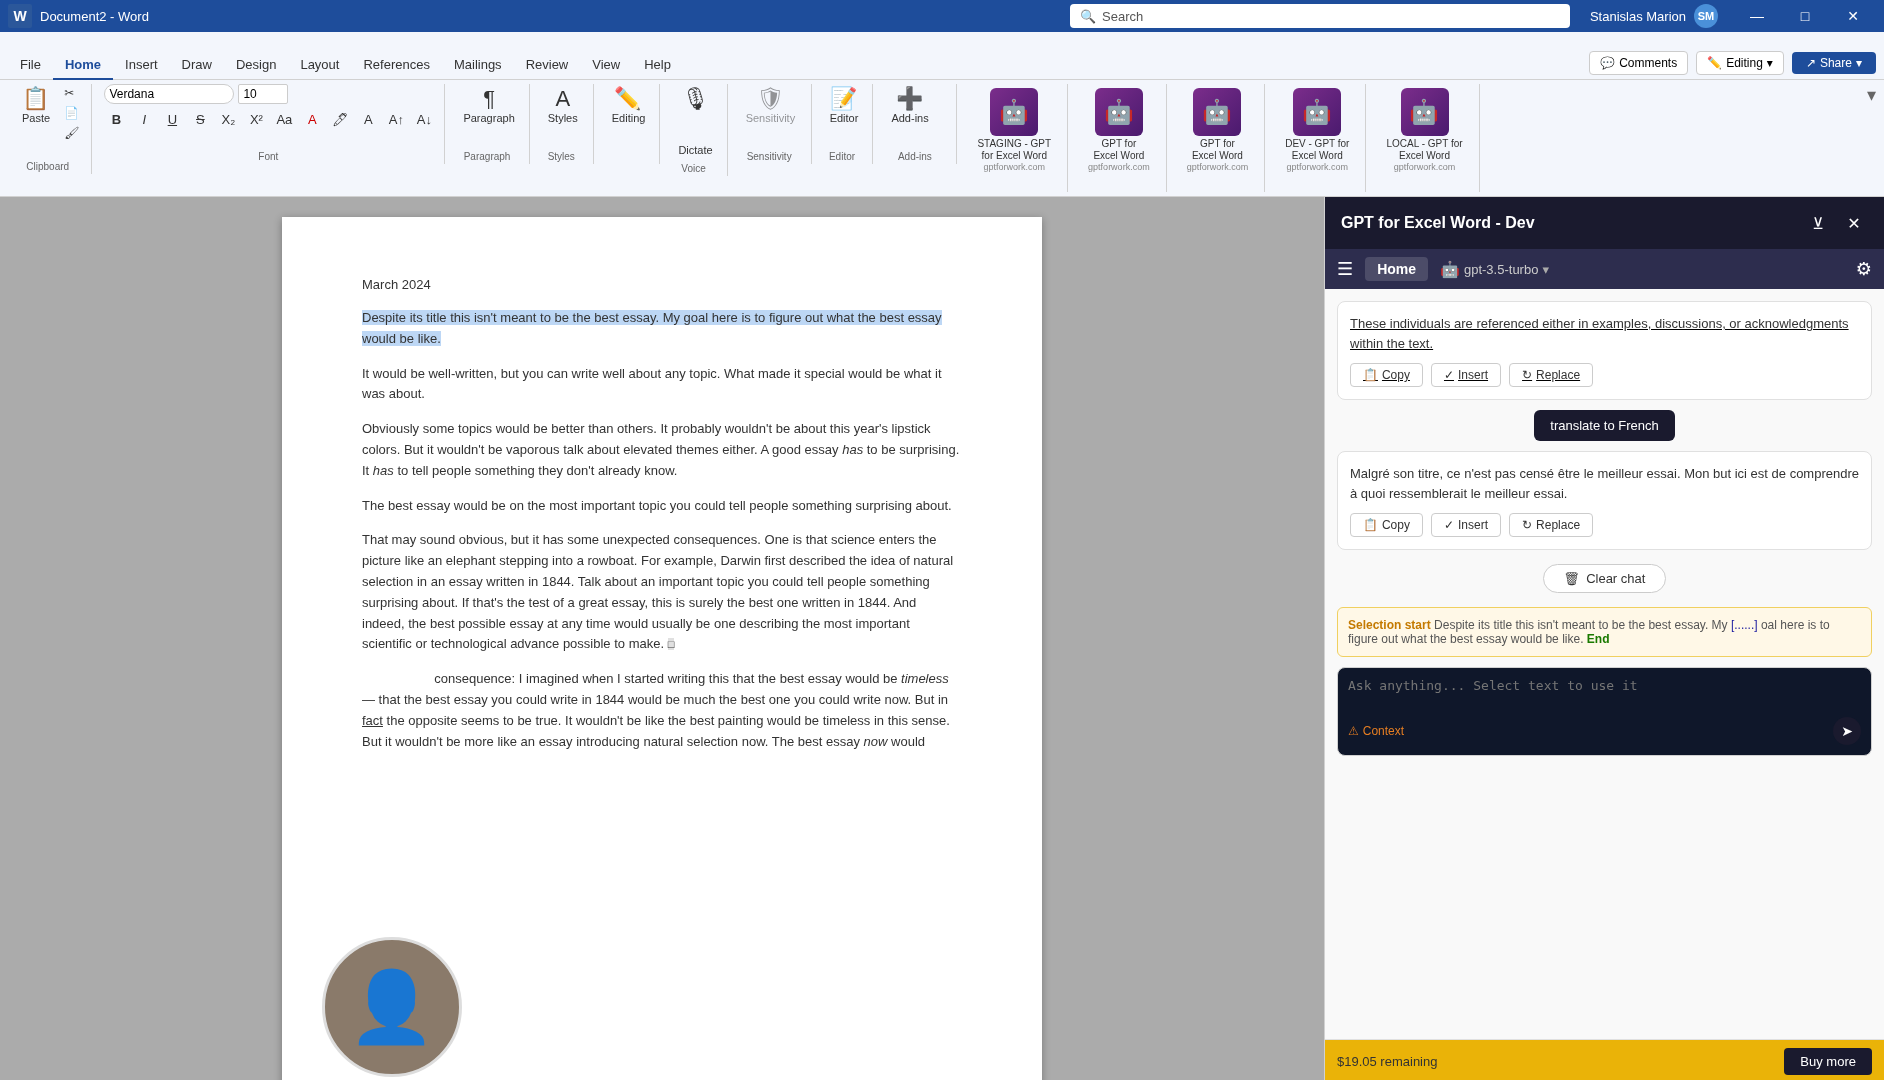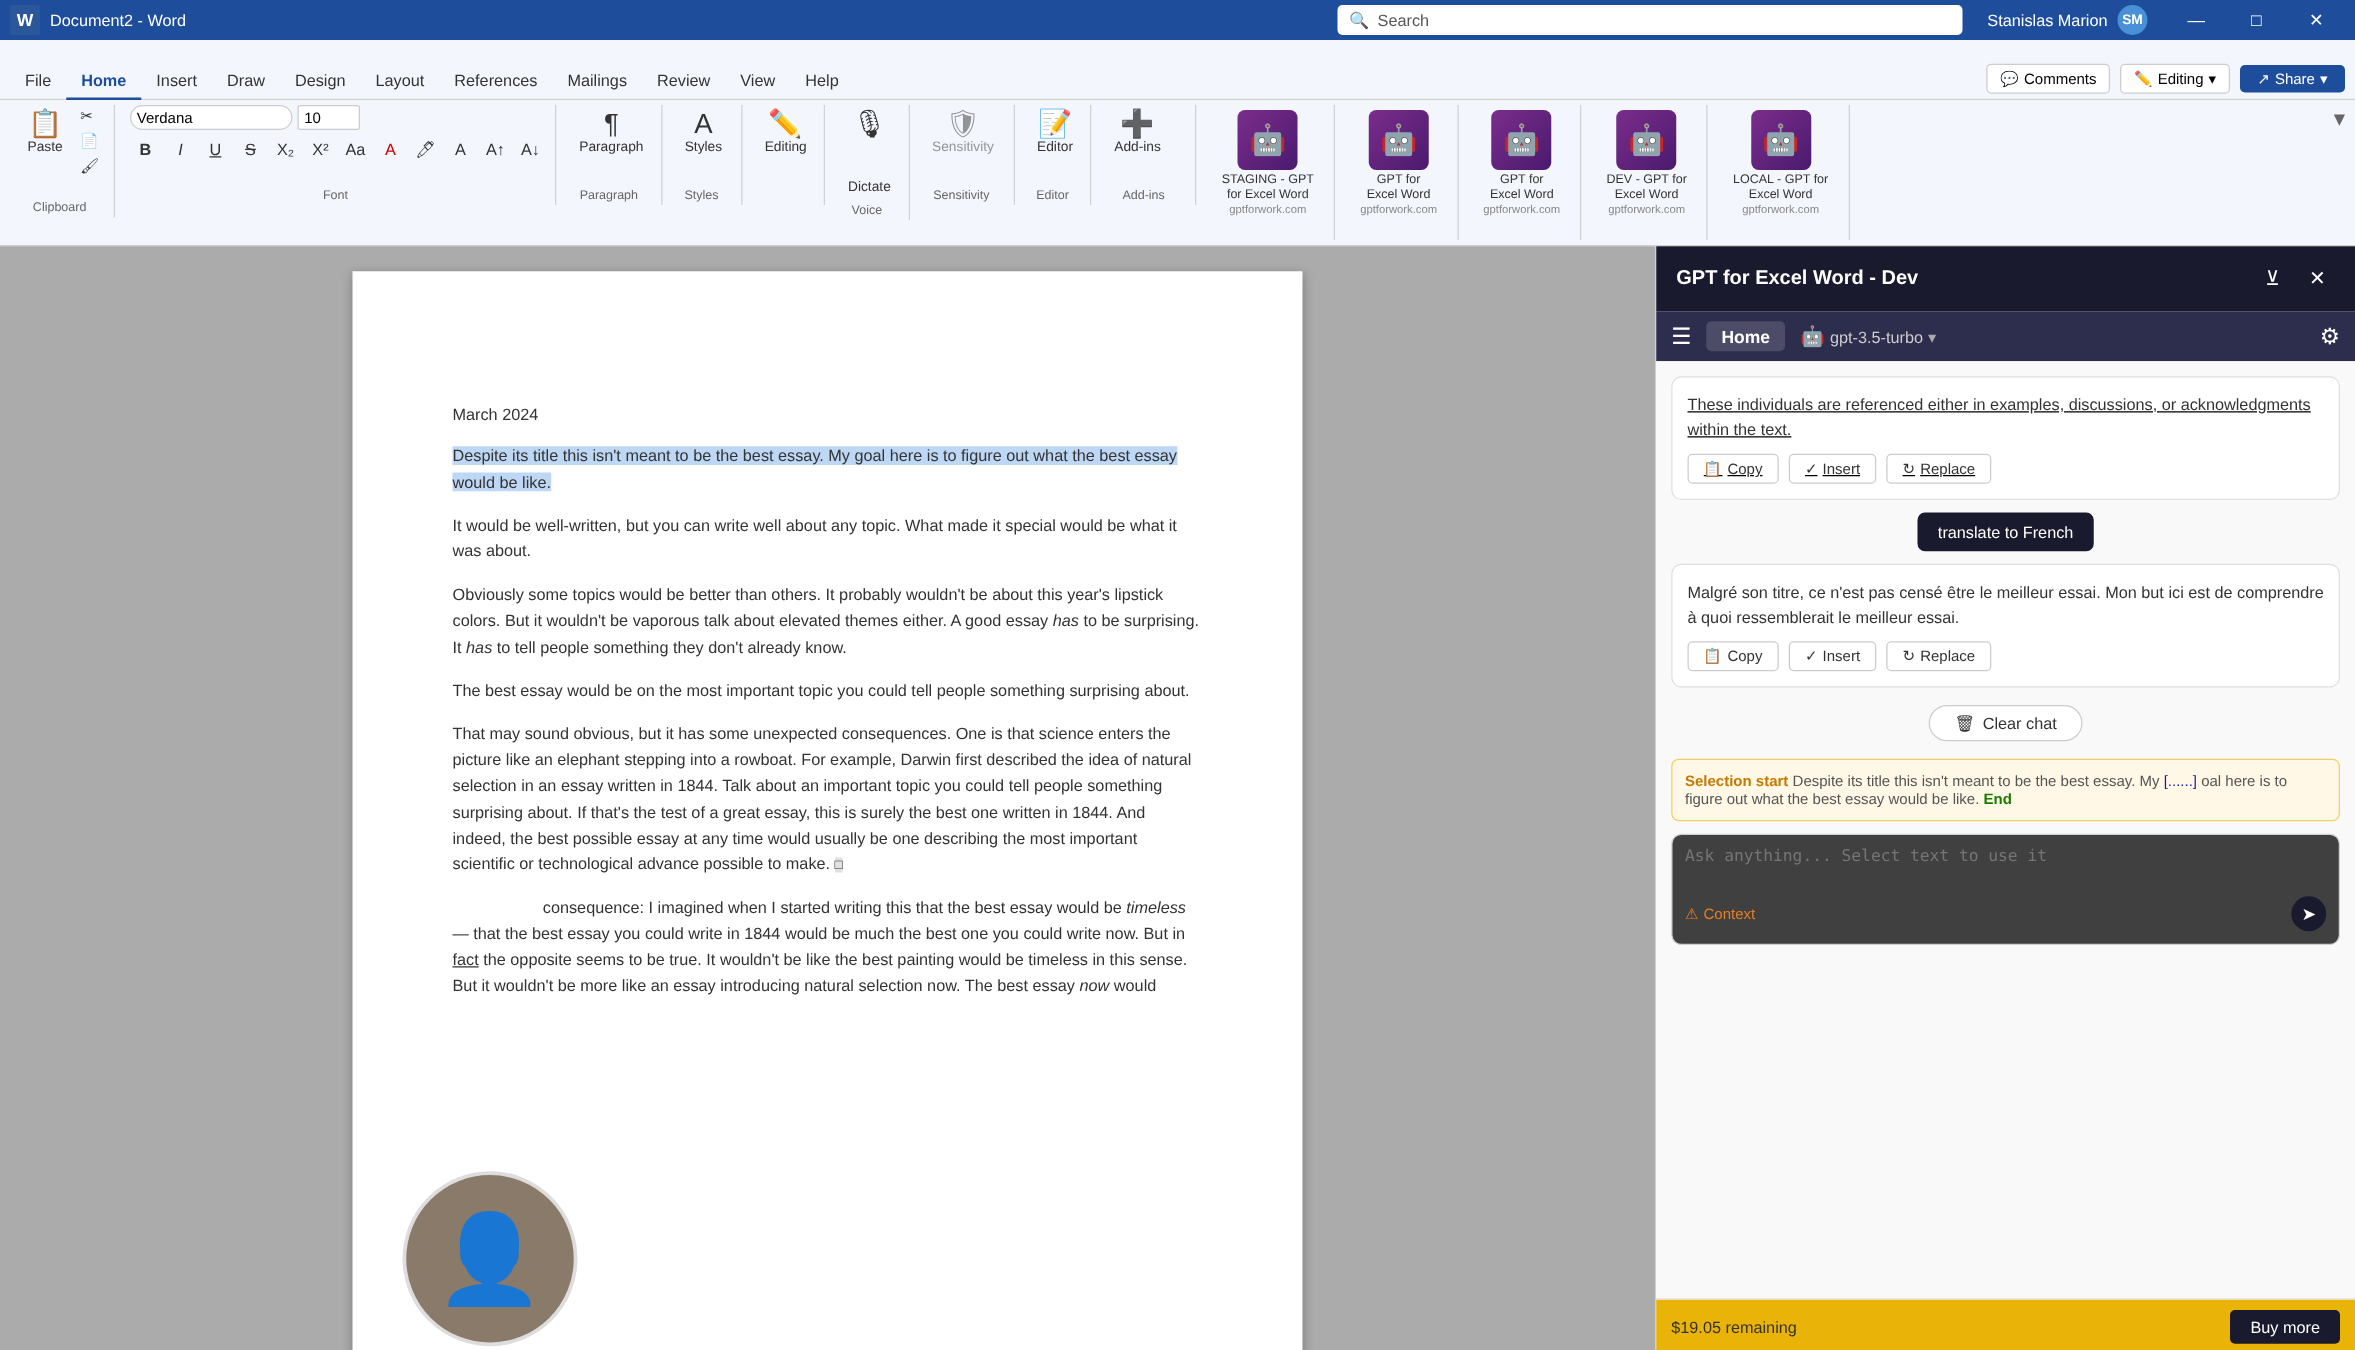--- a/index.html
+++ b/index.html
@@ -195,21 +195,21 @@
       justify-content: center;
     }
     .document-page {
       background: white;
       width: 760px;
       min-height: 900px;
       padding: 60px 80px;
       box-shadow: 0 2px 8px rgba(0,0,0,0.3);
       position: relative;
     }
-    .doc-date { font-size: 13px; color: #333; margin-bottom: 16px; margin-top: 47px; }
+    .doc-date { font-size: 13px; color: #333; margin-bottom: 16px; }
     .doc-paragraph {
       font-size: 13px; color: #333;
       line-height: 1.6; margin-bottom: 14px;
     }
 
     
     .video-avatar {
       position: absolute;
       bottom: 80px;
       left: 30px;
@@ -760,21 +760,21 @@
       </div>
 
       <div class="selection-info" style="background:#fff8e7;border:1px solid #f0d060;border-radius:6px;padding:10px;font-size:12px;color:#555;">
         <span class="selection-start" style="color:#c47a00;font-weight:600;">Selection start</span>
         <span>Despite its title this isn't meant to be the best essay. My</span>
         <span class="selection-dots" style="color:#1a1a9e;">[......]</span>
         <span>oal here is to figure out what the best essay would be like.</span>
         <span class="selection-end" style="color:#1a7a00;font-weight:600;">End</span>
       </div>
 
-      <div class="chat-input-area" style="background:#404040;border:1px solid #d0d0d0;border-radius:8px;padding:10px;">
+      <div class="chat-input-area" style="background:#0f172a;border:1px solid #d0d0d0;border-radius:8px;padding:10px;">
         <textarea class="chat-input" rows="2" style="width: 100%; border: none; outline: none; font-size: 13px; color: rgb(153, 153, 153); resize: none; background: transparent;" placeholder="Ask anything... Select text to use it"></textarea>
         <div class="chat-input-footer" style="display:flex;justify-content:space-between;align-items:center;margin-top:6px;">
           <div class="context-badge" style="display:flex;align-items:center;gap:4px;font-size:12px;color:#e67e22;">
             <span>⚠</span>
             <span>Context</span>
           </div>
           <button class="send-btn" style="width:28px;height:28px;background:#1a1a2e;color:white;border:none;border-radius:50%;cursor:pointer;display:flex;align-items:center;justify-content:center;font-size:14px;">
             <span>➤</span>
           </button>
         </div>

